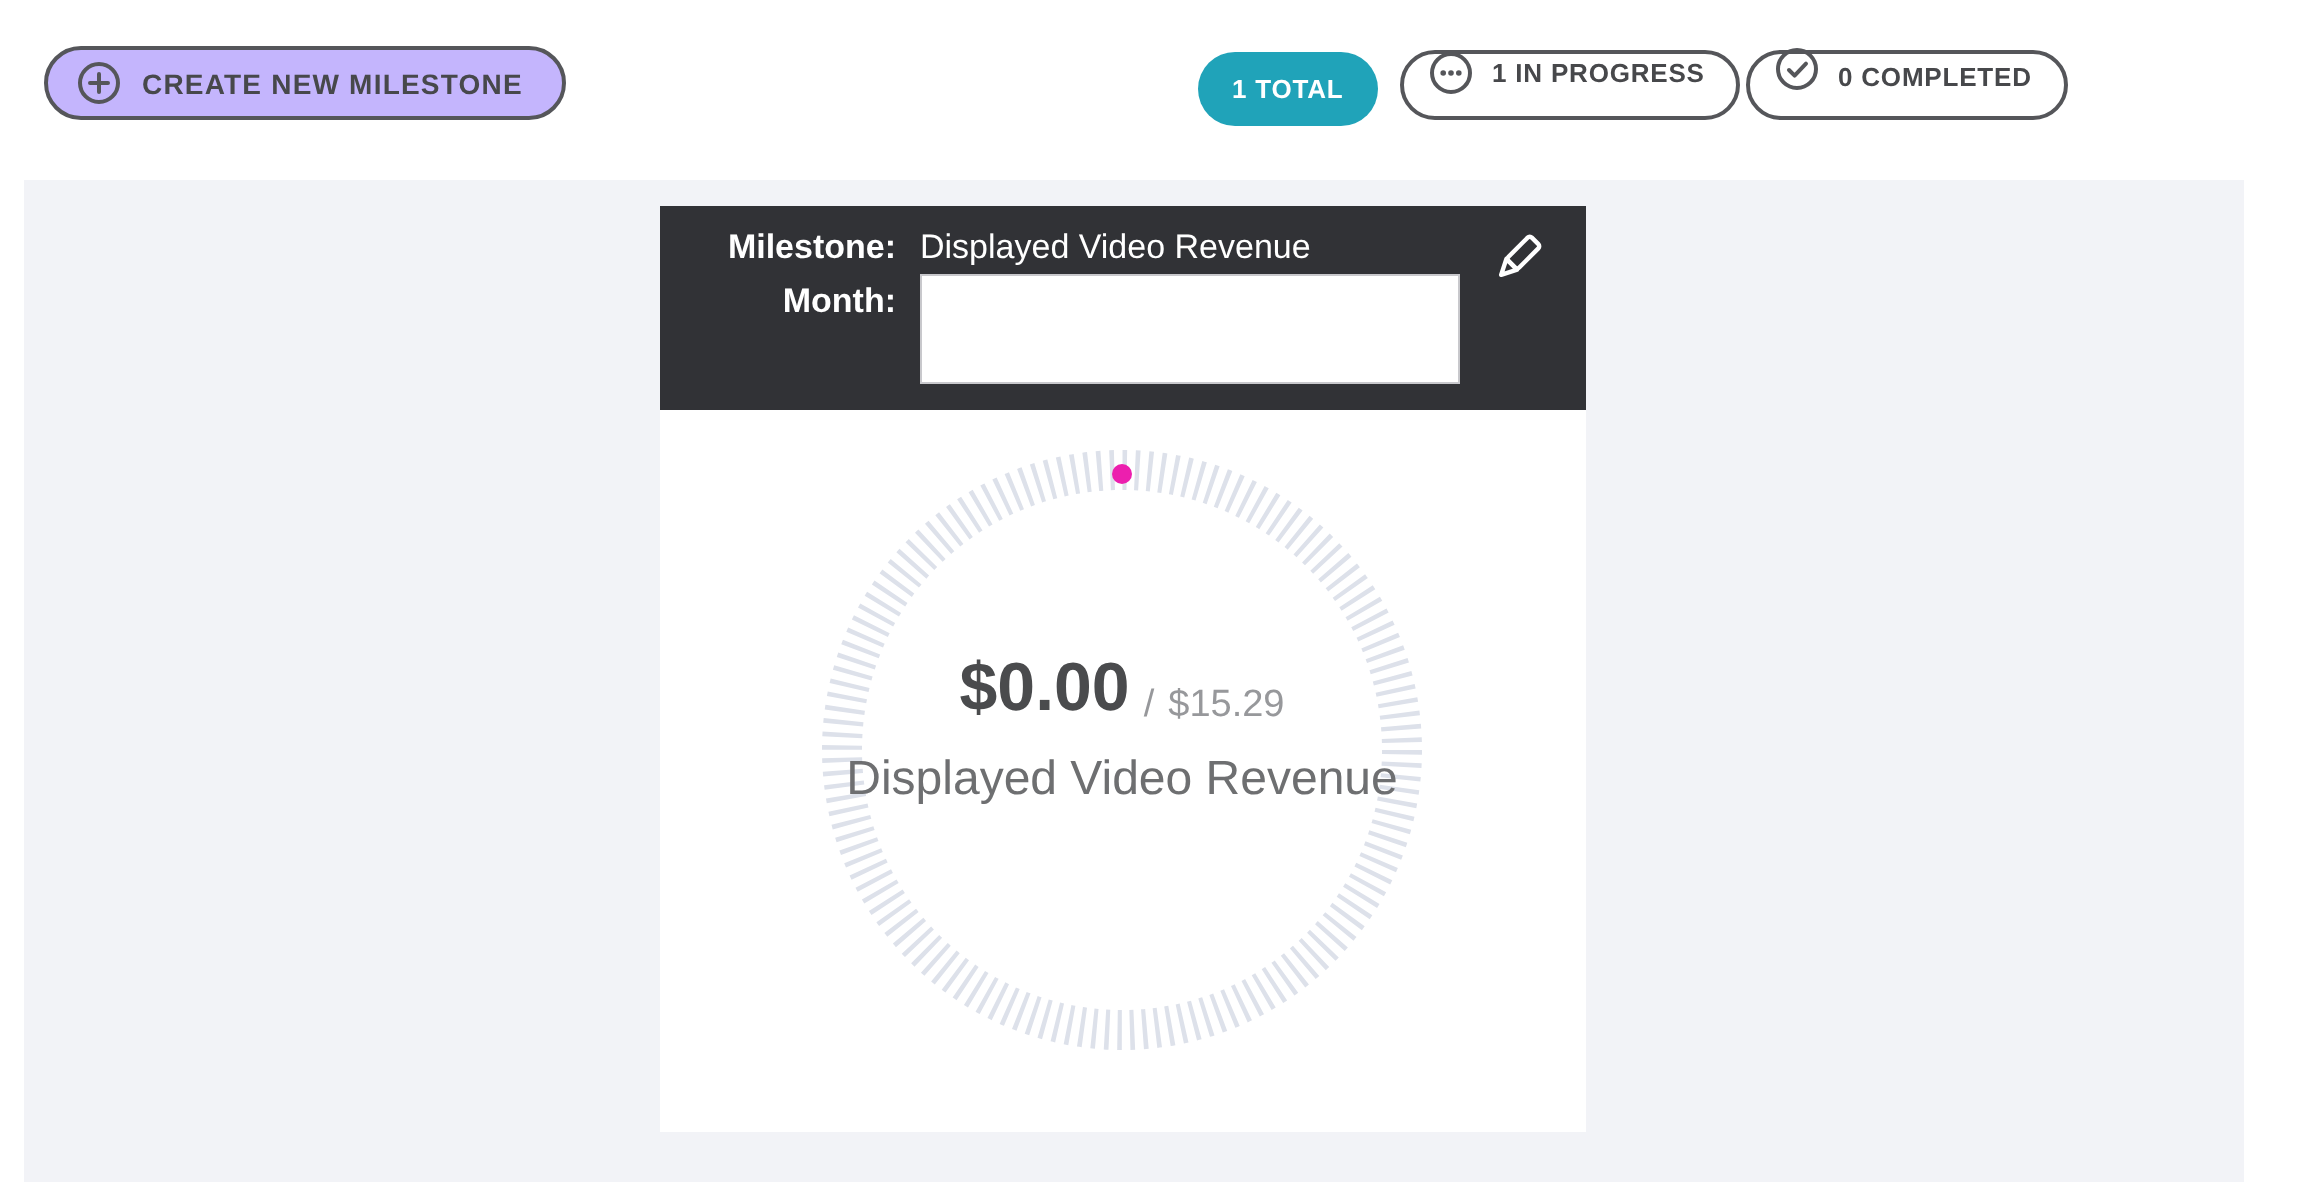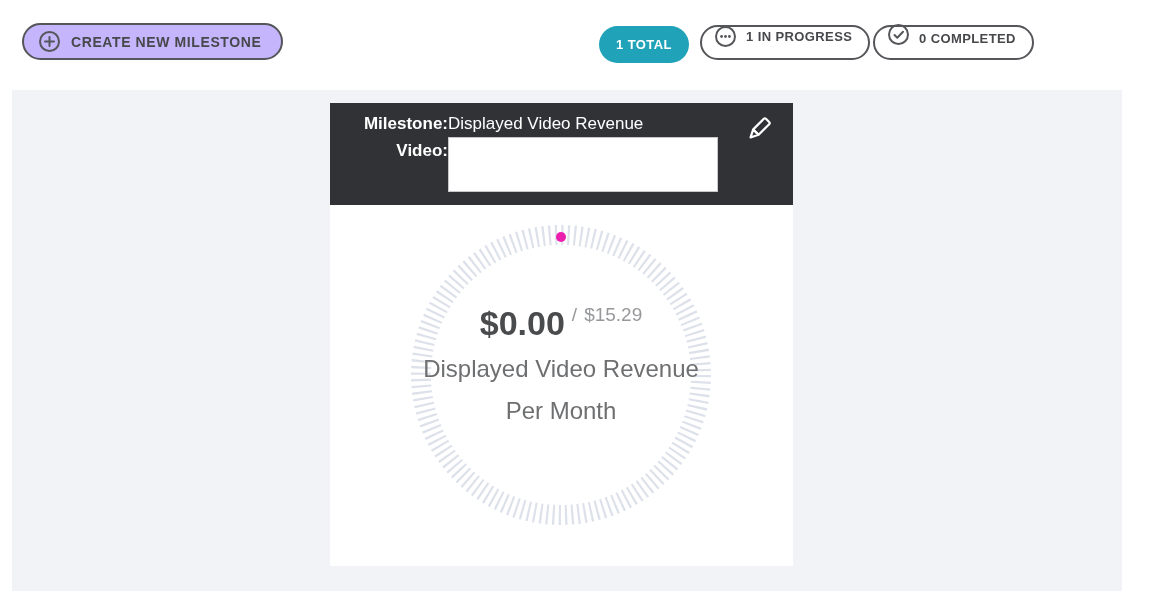--- a/index.html
+++ b/index.html
@@ -66,20 +66,21 @@
   }
   .card-header {
     position: relative;
     width: 100%; height: 102px;
     background: #313236;
     color: #ffffff;
   }
   .header-grid {
     display: grid;
     grid-template-columns: 118px 1fr;
+    column-gap: 12px;
     padding-top: 7px;
   }
   .hdr-label {
     text-align: right;
     font-weight: bold;
     font-size: 17px;
     line-height: 27px;
   }
   .hdr-value {
     font-size: 17px;
@@ -115,21 +116,21 @@
     display: flex;
     flex-direction: column;
     align-items: center;
     justify-content: center;
     transform: translateY(-10px);
     gap: 10px;
     text-align: center;
   }
   .value-row {
     display: flex;
-    align-items: flex-start;
+    align-items: flex-end;
     gap: 7px;
   }
   .value-current {
     font-size: 34px;
     font-weight: bold;
     color: #4a4b4d;
   }
   .value-sep, .value-target {
     font-size: 19px;
     color: #97989b;
@@ -180,21 +181,21 @@
 </div>
 
 <div class="panel">
 
   <div class="card">
 
     <div class="card-header">
       <div class="header-grid">
         <div class="hdr-label">Milestone:</div>
         <div class="hdr-value">Displayed Video Revenue</div>
-        <div class="hdr-label">Video:</div>
+        <div class="hdr-label">Month:</div>
         <div>
           <input class="site-input" type="text" value="" style="">
         </div>
       </div>
       <button class="edit-btn">
         <span>
           <svg width="32" height="34" viewBox="0 0 32 34" fill="none">
             <g transform="rotate(45 16 17)">
               <rect x="12.2" y="3.5" width="7.6" height="16.5" rx="1.5" stroke="#ffffff" stroke-width="2.2"></rect>
               <path d="M12.2 20h7.6L16 27.5z" stroke="#ffffff" stroke-width="2.2" stroke-linejoin="round"></path>
@@ -209,18 +210,17 @@
         <circle cx="155" cy="155" r="140" fill="none" stroke="#dde1ea" stroke-width="20" stroke-dasharray="2.2 4.083"></circle>
         <circle cx="155" cy="17" r="5" fill="#ec1fae"></circle>
       </svg>
       <div class="gauge-text">
         <div class="value-row">
           <span class="value-current">$0.00</span>
           <span class="value-sep">/</span>
           <span class="value-target">$15.29</span>
         </div>
         <div class="gauge-title">Displayed Video Revenue</div>
-        <div class="gauge-title">Per Month</div>
       </div>
     </div>
 
   </div>
 </div>
 
 </body></html>

